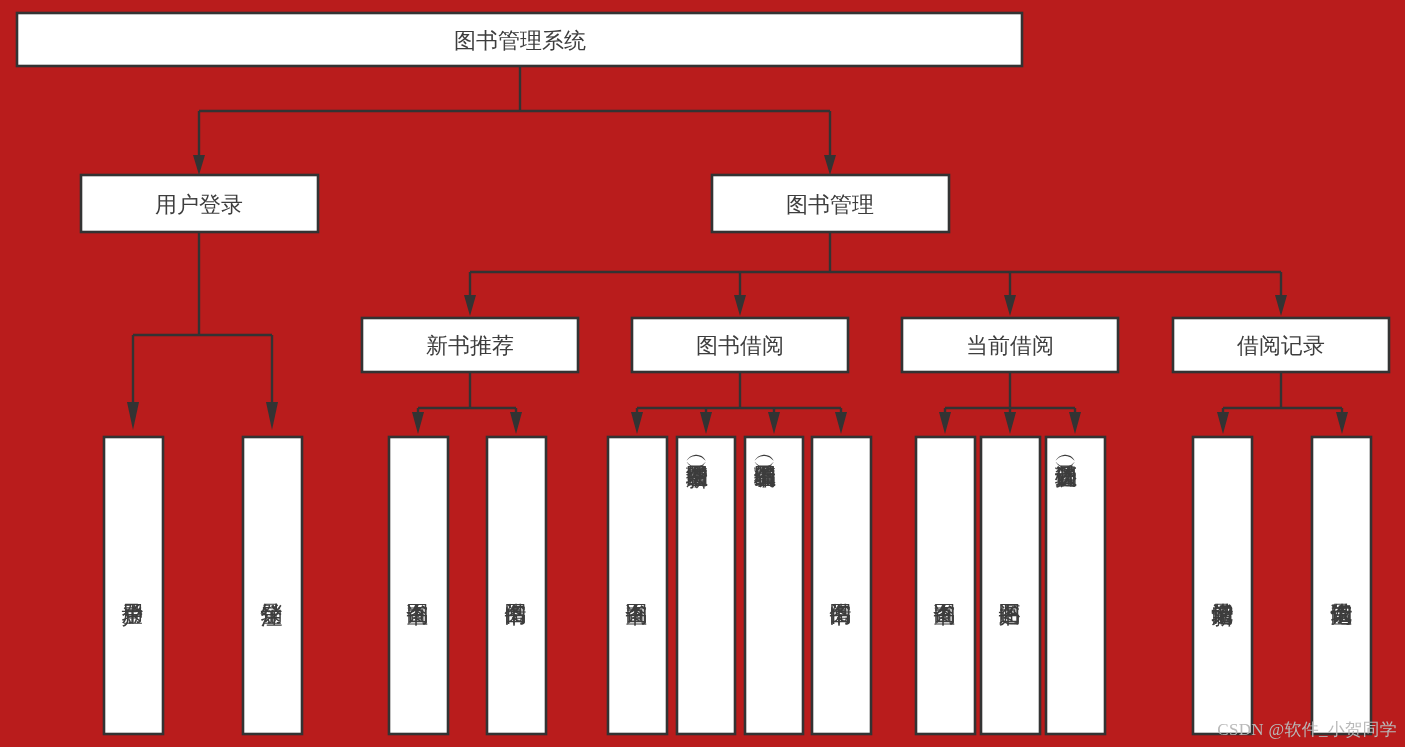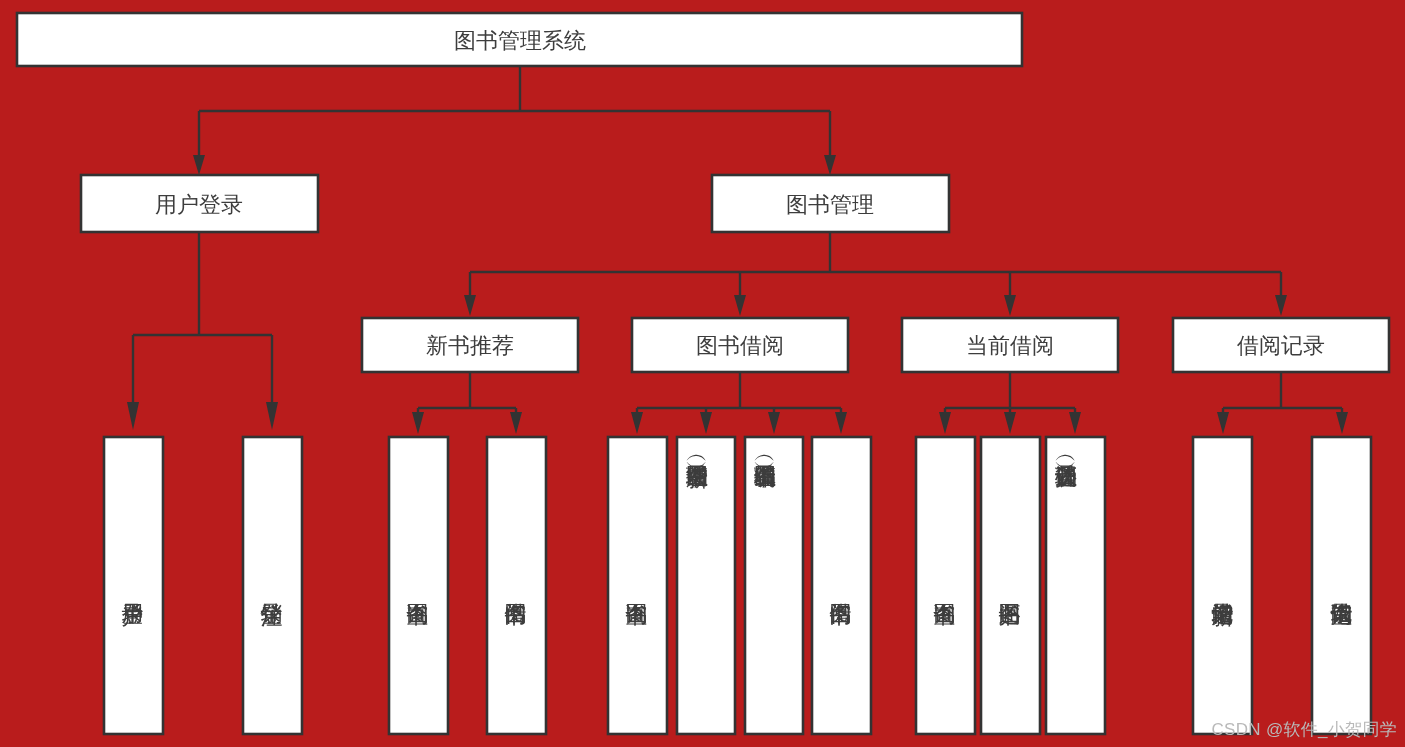--- a/index.html
+++ b/index.html
@@ -49,21 +49,21 @@
   .label-h {
     font-size: 22px;
   }
   .label-v {
     font-size: 22px;
   }
   .watermark {
     position: absolute;
     right: 8px;
     bottom: 6px;
-    font-family: Liberation Sans, sans-serif;
+    font-family: Liberation Serif, serif;
     font-size: 17px;
     color: #b9b9b9;
     white-space: nowrap;
     letter-spacing: 0.3px;
     pointer-events: none;
   }
 </style>
 </head>
 <body>
 

